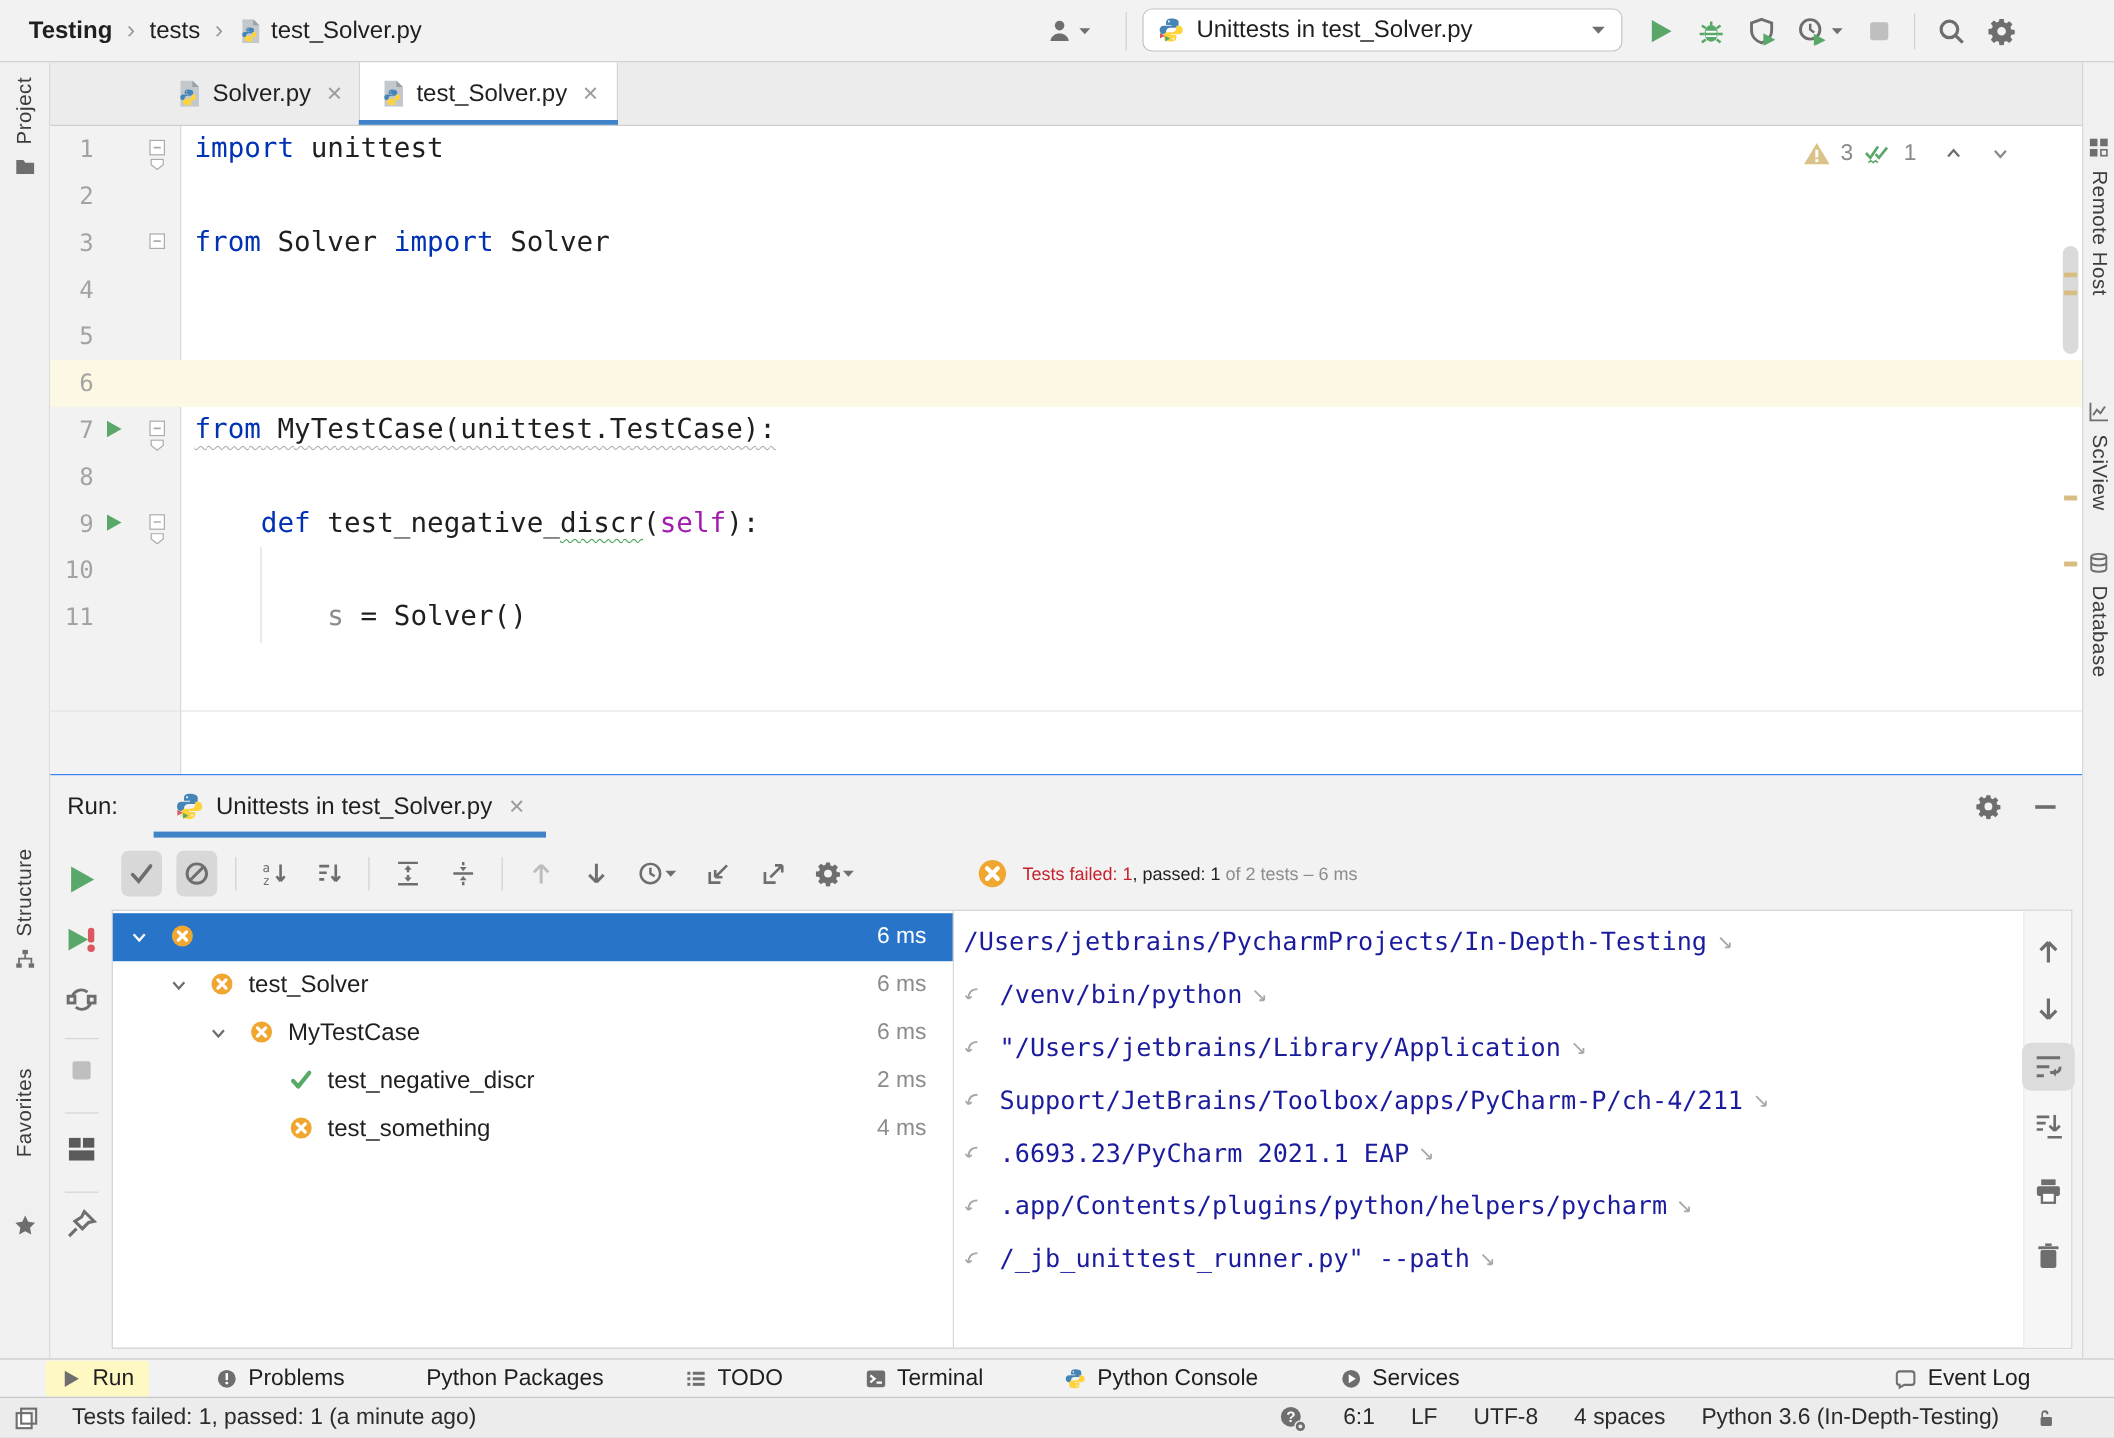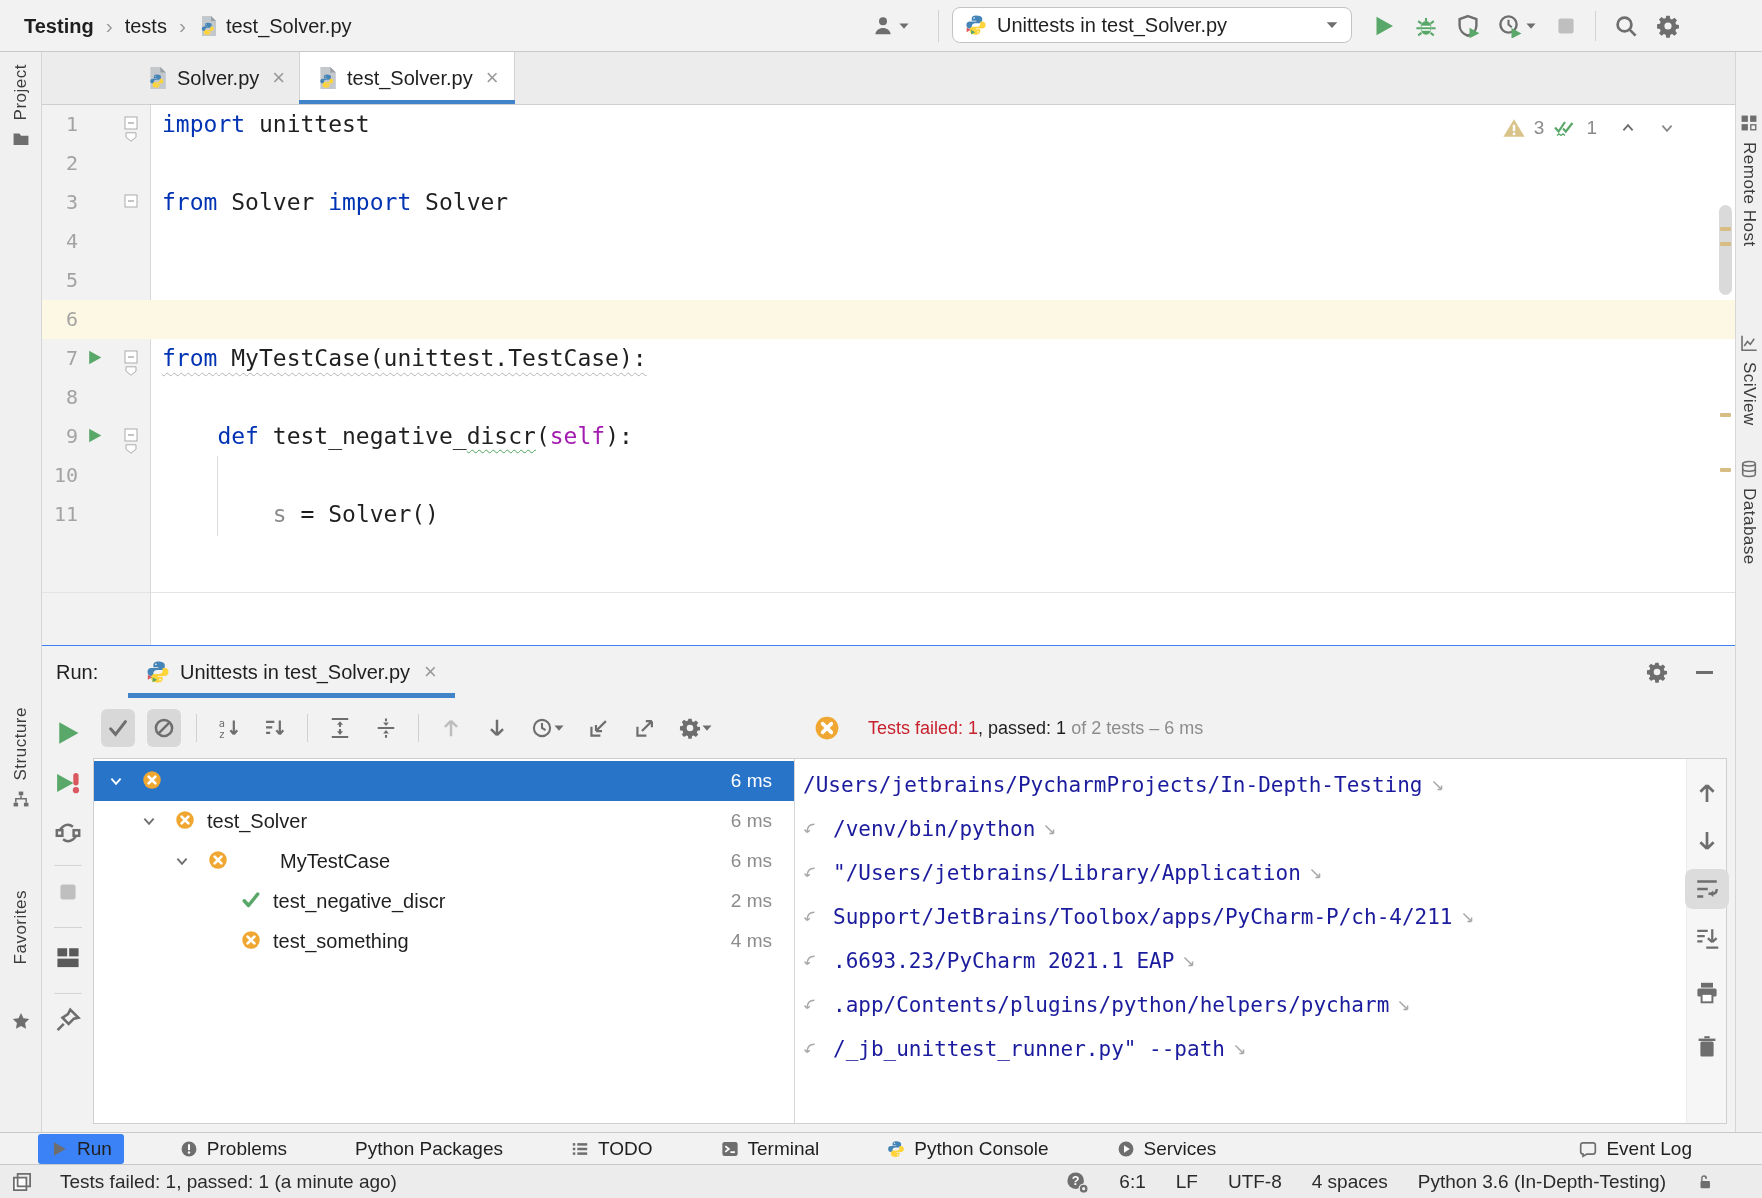--- a/index.html
+++ b/index.html
@@ -74,21 +74,21 @@
   #rtab{position:absolute;left:86px;top:0;height:52px;display:flex;align-items:center;gap:10px;padding:0 18px;font-size:20px;}
   #rtab::after{content:"";position:absolute;left:0;right:0;bottom:0;height:5px;background:var(--accent);}
   #rtab .x{color:#9a9a9a;font-size:22px;margin-left:4px;}
   #rheader-actions{position:absolute;right:22px;top:0;height:52px;display:flex;align-items:center;gap:28px;}
   .minus-bar{width:17px;height:3px;background:#6e6e6e;}
   #rtoolbar{position:absolute;left:51px;top:52px;right:0;height:60px;display:flex;align-items:center;gap:12px;padding-left:8px;}
   .rtb{width:34px;height:38px;display:flex;align-items:center;justify-content:center;border-radius:6px;}
   .rtb.toggled{background:#d8d8d8;}
   .rtb.wide{width:44px;}
   .tsep{width:1px;height:28px;background:#d0d0d0;margin:0 3px;}
-  #run-status{display:flex;align-items:center;gap:28px;margin-left:84px;font-size:18px;white-space:nowrap;}
+  #run-status{display:flex;align-items:center;gap:12px;margin-left:84px;font-size:15px;white-space:nowrap;}
   #run-status .fail{color:var(--error);}
   #run-status .dim{color:#8c8c8c;}
   #lrail{position:absolute;left:0;top:52px;width:51px;bottom:0;display:flex;flex-direction:column;align-items:center;}
   .railsep{width:28px;height:1px;background:#d4d4d4;}
   #rcontent{position:absolute;left:51px;top:112px;right:8px;bottom:8px;background:#fff;
             border:1px solid #cfcfcf;box-sizing:border-box;}
   #tree{position:absolute;left:0;top:0;width:700px;bottom:0;over-flow:hidden;padding-top:2px;}
   .trow{position:relative;height:40px;font-size:20px;}
   .trow.sel{background:var(--selection);color:#fff;}
   .chev{position:absolute;top:12px;color:#6e6e6e;}
@@ -107,21 +107,21 @@
   #rrail{position:absolute;left:1592px;right:0;top:0;bottom:0;background:#f6f6f6;border-left:1px solid #ececec;
          display:flex;flex-direction:column;align-items:center;}
   .rrbtn{width:44px;height:40px;display:flex;align-items:center;justify-content:center;border-radius:8px;}
   .rrbtn.toggled{background:#dcdcdc;}
 
   
   #bottombar{position:absolute;left:0;top:1132px;width:1762px;height:32px;background:#f2f2f2;
              border-top:1px solid #c9c9c9;box-sizing:border-box;display:flex;align-items:center;
              padding-left:38px;gap:44px;font-size:19px;}
   .bitem{display:flex;align-items:center;gap:9px;padding:3px 12px;border-radius:3px;height:24px;}
-  .bitem.active{background:#3b82f6;}
+  .bitem.active{background:#fef9c3;}
   #bb-spacer{flex:1;}
   #bb-right{margin-right:58px;}
   #statusbar{position:absolute;left:0;top:1164px;width:1762px;height:34px;background:#ececec;
              border-top:1px solid #c9c9c9;box-sizing:border-box;display:flex;align-items:center;font-size:19px;color:#2b2b2b;}
   #sb-msg{margin-left:28px;}
   #sb-left-icon{margin-left:12px;}
   #sb-right{margin-left:auto;display:flex;align-items:center;gap:30px;margin-right:48px;}
 </style>
 </head>
 <body>
@@ -679,21 +679,21 @@
               <svg viewBox="0 0 16 16" width="100%" height="100%" fill="none" stroke="currentColor" stroke-width="1.9">
                 <path d="M3.4 5.6L8 10.8l4.6-5.2"></path>
               </svg>
             </span>
             <span class="ticon i20" style="left: 114px;">
               <svg viewBox="0 0 16 16" width="100%" height="100%">
                 <circle cx="8" cy="8" r="7" fill="#f0a732"></circle>
                 <path d="M5.3 5.3l5.4 5.4M10.7 5.3l-5.4 5.4" stroke="#fff" stroke-width="2.2" stroke-linecap="round"></path>
               </svg>
             </span>
-            <span class="tlabel" style="left: 146px; margin-left: 40px;">MyTestCase</span>
+            <span class="tlabel" style="left: 146px;">MyTestCase</span>
             <span class="ttime">6 ms</span>
           </div>
           <div class="trow">
             <span class="ticon i20" style="left: 147px;">
               <svg viewBox="0 0 16 16" width="100%" height="100%" fill="none" stroke="#59a869" stroke-width="2.8" stroke-linecap="round" stroke-linejoin="round">
                 <path d="M2.6 8.6L6 12.4 13.4 3.2"></path>
               </svg>
             </span>
             <span class="tlabel" style="left: 179px;">test_negative_discr</span>
             <span class="ttime">2 ms</span>

